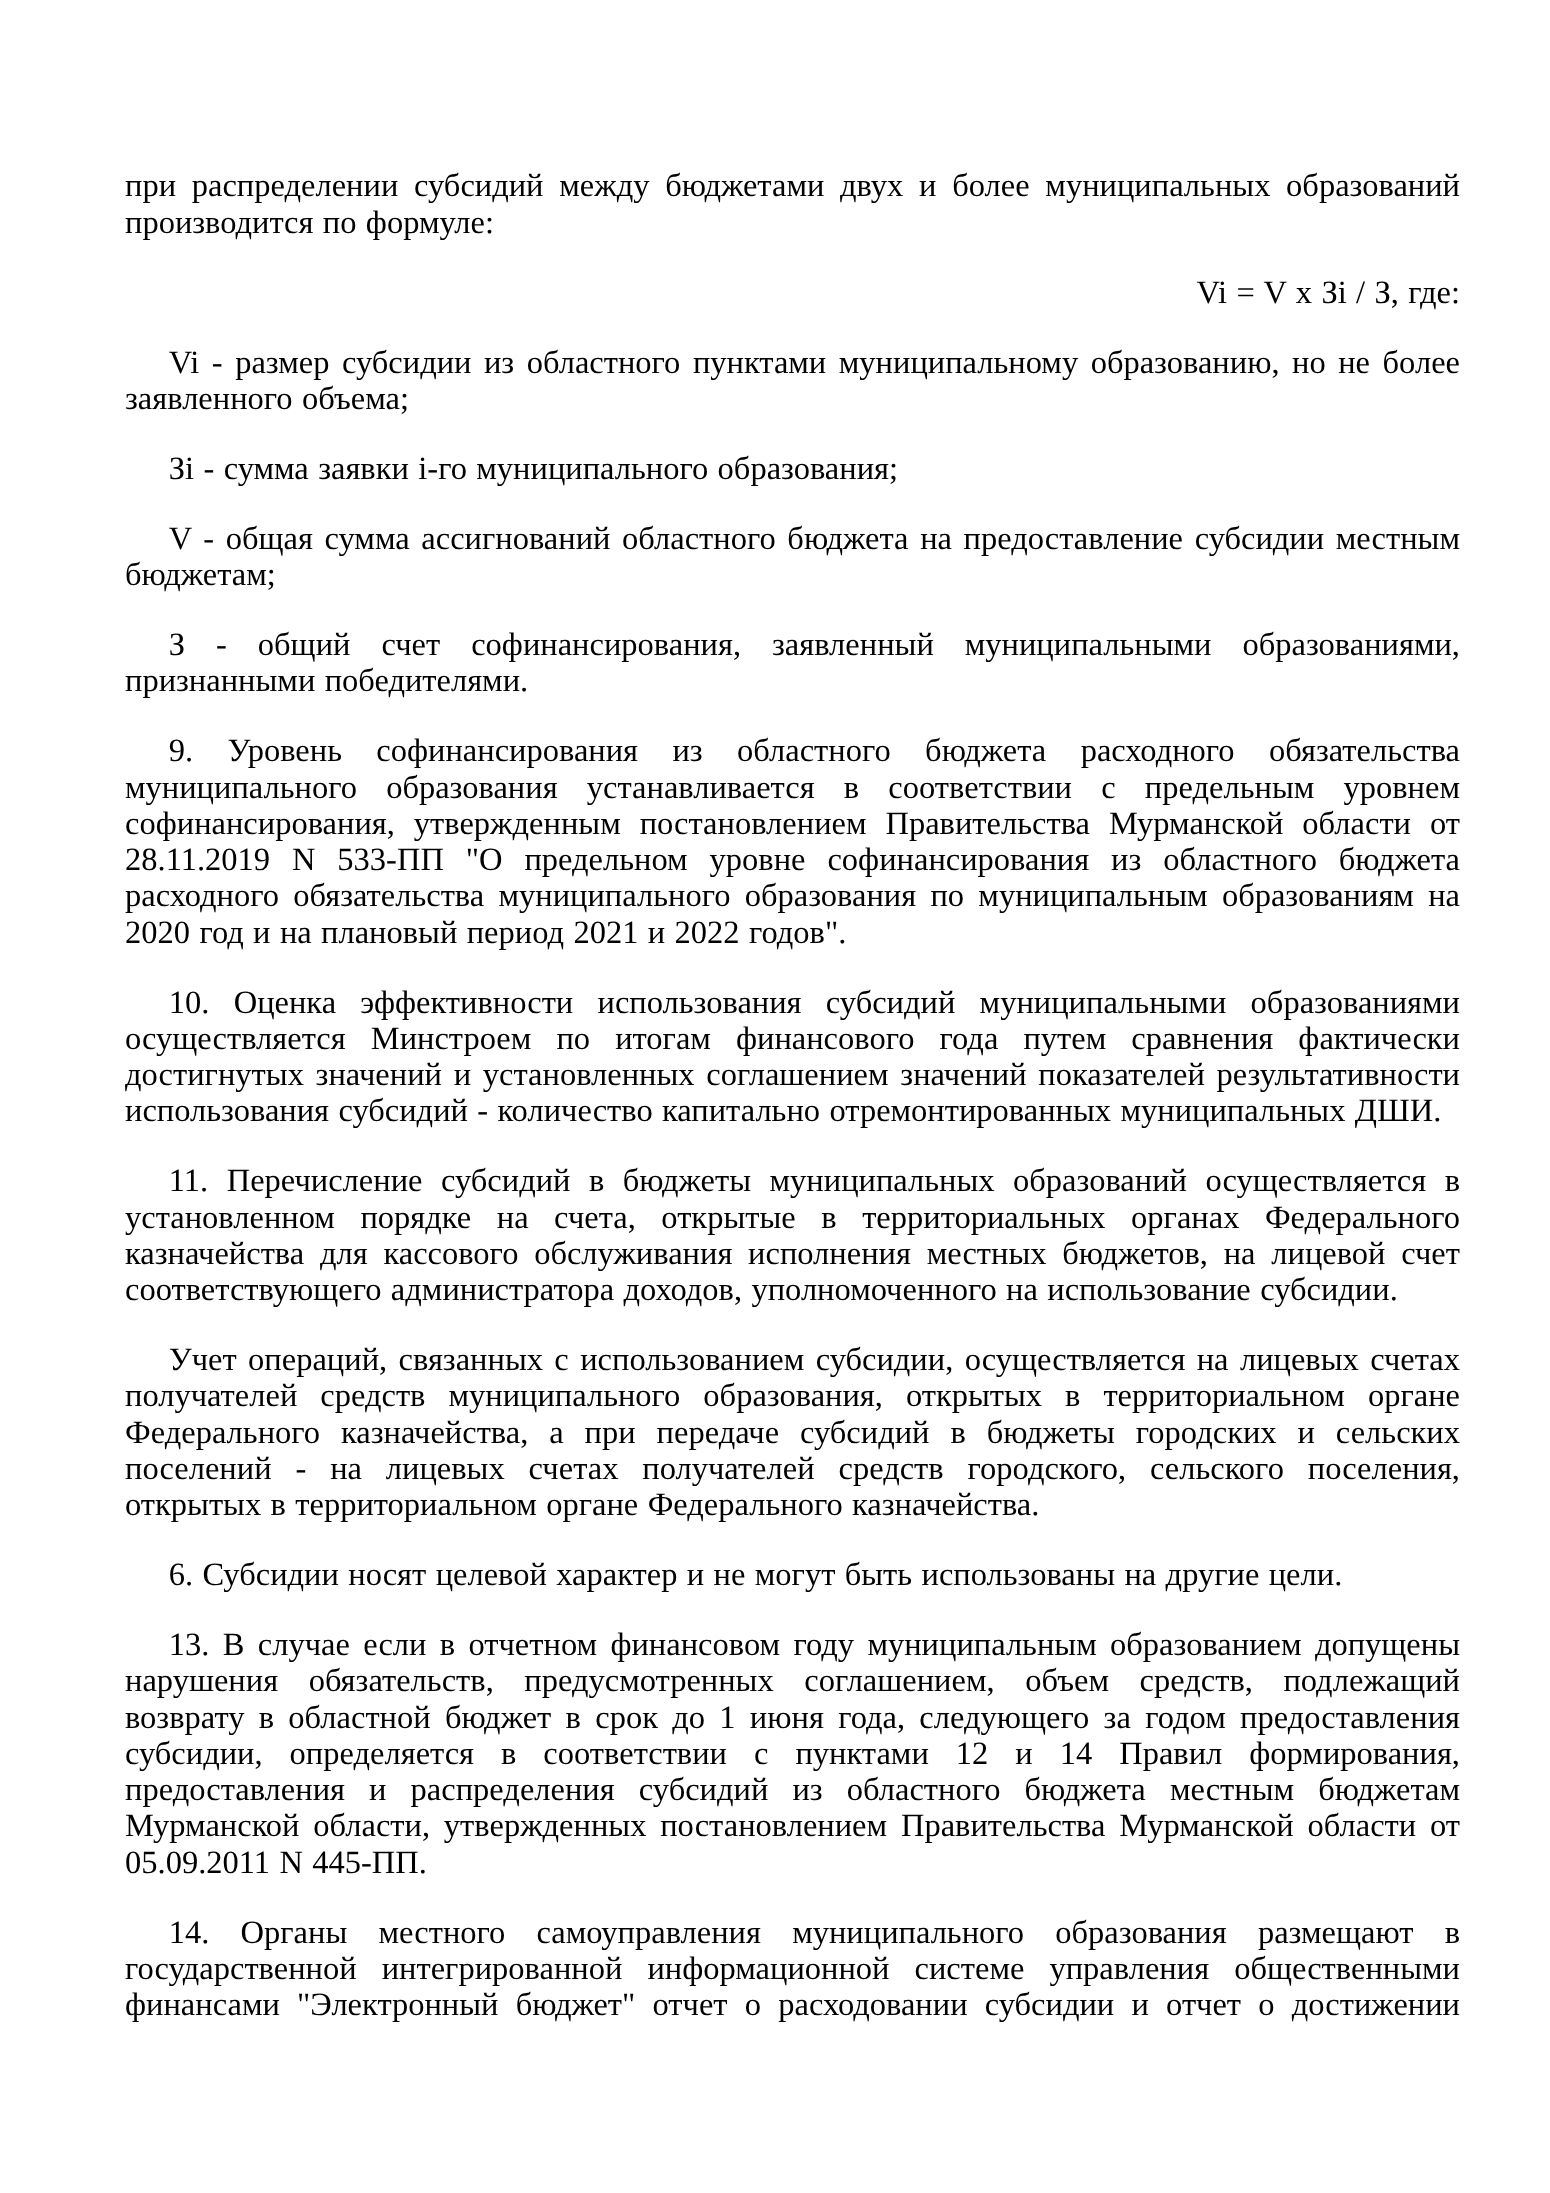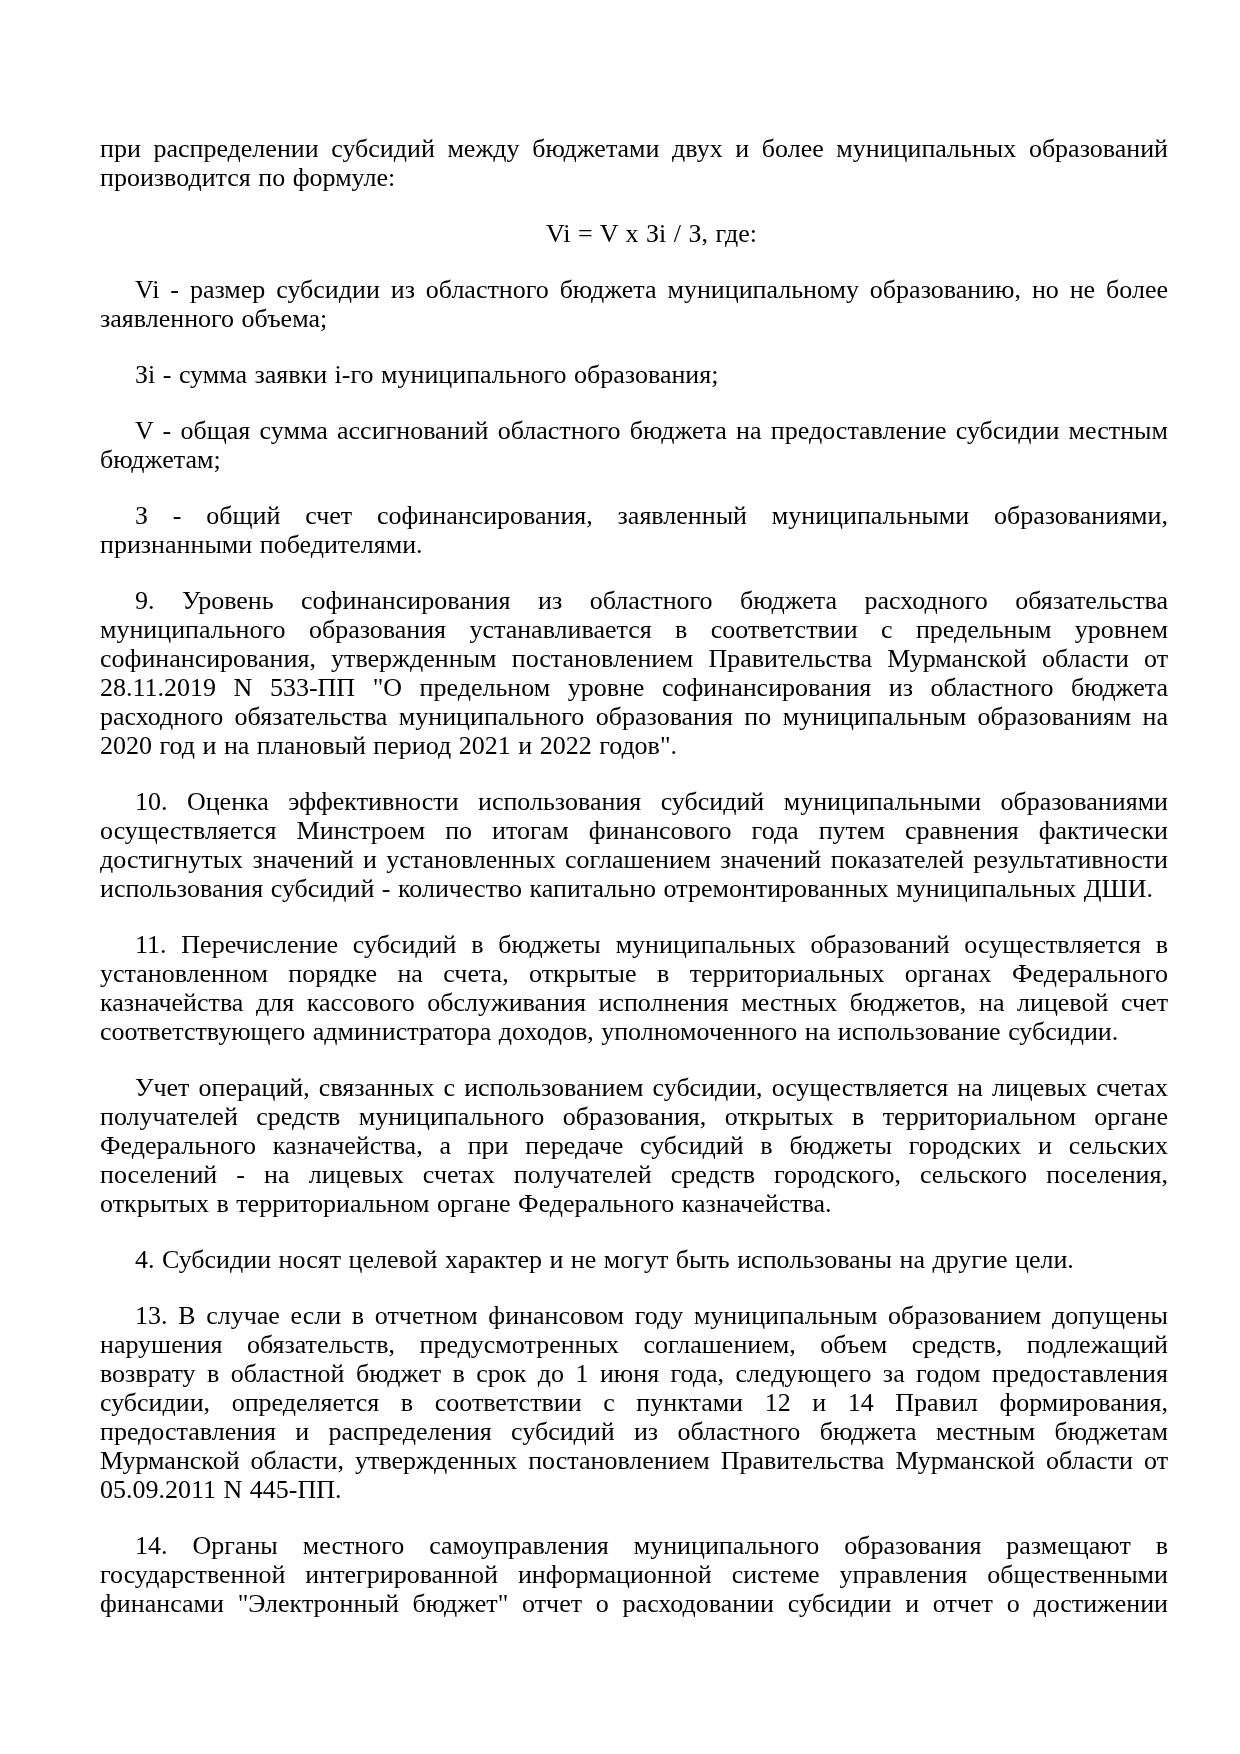--- a/index.html
+++ b/index.html
@@ -23,37 +23,37 @@
   .page p {
     margin: 0 0 27px 0;
     text-align: justify;
     text-indent: 35px;
     word-spacing: 1px;
   }
   .page p.no-indent {
     text-indent: 0;
   }
   .page p.formula {
-    text-align: center;
+    text-align: right;
   }
   .page p.cont {
     
     text-align-last: justify;
   }
 </style>
 </head>
 <body>
 
 <div class="page">
   <p class="no-indent">при распределении субсидий между бюджетами двух и более муниципальных образований производится по формуле:</p>
   <p class="formula">Vi = V x Зi / З, где:</p>
-  <p>Vi - размер субсидии из областного бюджета муниципальному образованию, но не более заявленного объема;</p>
+  <p>Vi - размер субсидии из областного пунктами муниципальному образованию, но не более заявленного объема;</p>
   <p>Зi - сумма заявки i-го муниципального образования;</p>
   <p>V - общая сумма ассигнований областного бюджета на предоставление субсидии местным бюджетам;</p>
   <p>З - общий счет софинансирования, заявленный муниципальными образованиями, признанными победителями.</p>
   <p>9. Уровень софинансирования из областного бюджета расходного обязательства муниципального образования устанавливается в соответствии с предельным уровнем софинансирования, утвержденным постановлением Правительства Мурманской области от 28.11.2019 N 533-ПП "О предельном уровне софинансирования из областного бюджета расходного обязательства муниципального образования по муниципальным образованиям на 2020 год и на плановый период 2021 и 2022 годов".</p>
   <p>10. Оценка эффективности использования субсидий муниципальными образованиями осуществляется Минстроем по итогам финансового года путем сравнения фактически достигнутых значений и установленных соглашением значений показателей результативности использования субсидий - количество капитально отремонтированных муниципальных ДШИ.</p>
   <p>11. Перечисление субсидий в бюджеты муниципальных образований осуществляется в установленном порядке на счета, открытые в территориальных органах Федерального казначейства для кассового обслуживания исполнения местных бюджетов, на лицевой счет соответствующего администратора доходов, уполномоченного на использование субсидии.</p>
   <p>Учет операций, связанных с использованием субсидии, осуществляется на лицевых счетах получателей средств муниципального образования, открытых в территориальном органе Федерального казначейства, а при передаче субсидий в бюджеты городских и сельских поселений - на лицевых счетах получателей средств городского, сельского поселения, открытых в территориальном органе Федерального казначейства.</p>
-  <p>4. Субсидии носят целевой характер и не могут быть использованы на другие цели.</p>
+  <p>6. Субсидии носят целевой характер и не могут быть использованы на другие цели.</p>
   <p>13. В случае если в отчетном финансовом году муниципальным образованием допущены нарушения обязательств, предусмотренных соглашением, объем средств, подлежащий возврату в областной бюджет в срок до 1 июня года, следующего за годом предоставления субсидии, определяется в соответствии с пунктами 12 и 14 Правил формирования, предоставления и распределения субсидий из областного бюджета местным бюджетам Мурманской области, утвержденных постановлением Правительства Мурманской области от 05.09.2011 N 445-ПП.</p>
   <p class="cont">14. Органы местного самоуправления муниципального образования размещают в государственной интегрированной информационной системе управления общественными финансами "Электронный бюджет" отчет о расходовании субсидии и отчет о достижении</p>
 </div>
 
 </body></html>

